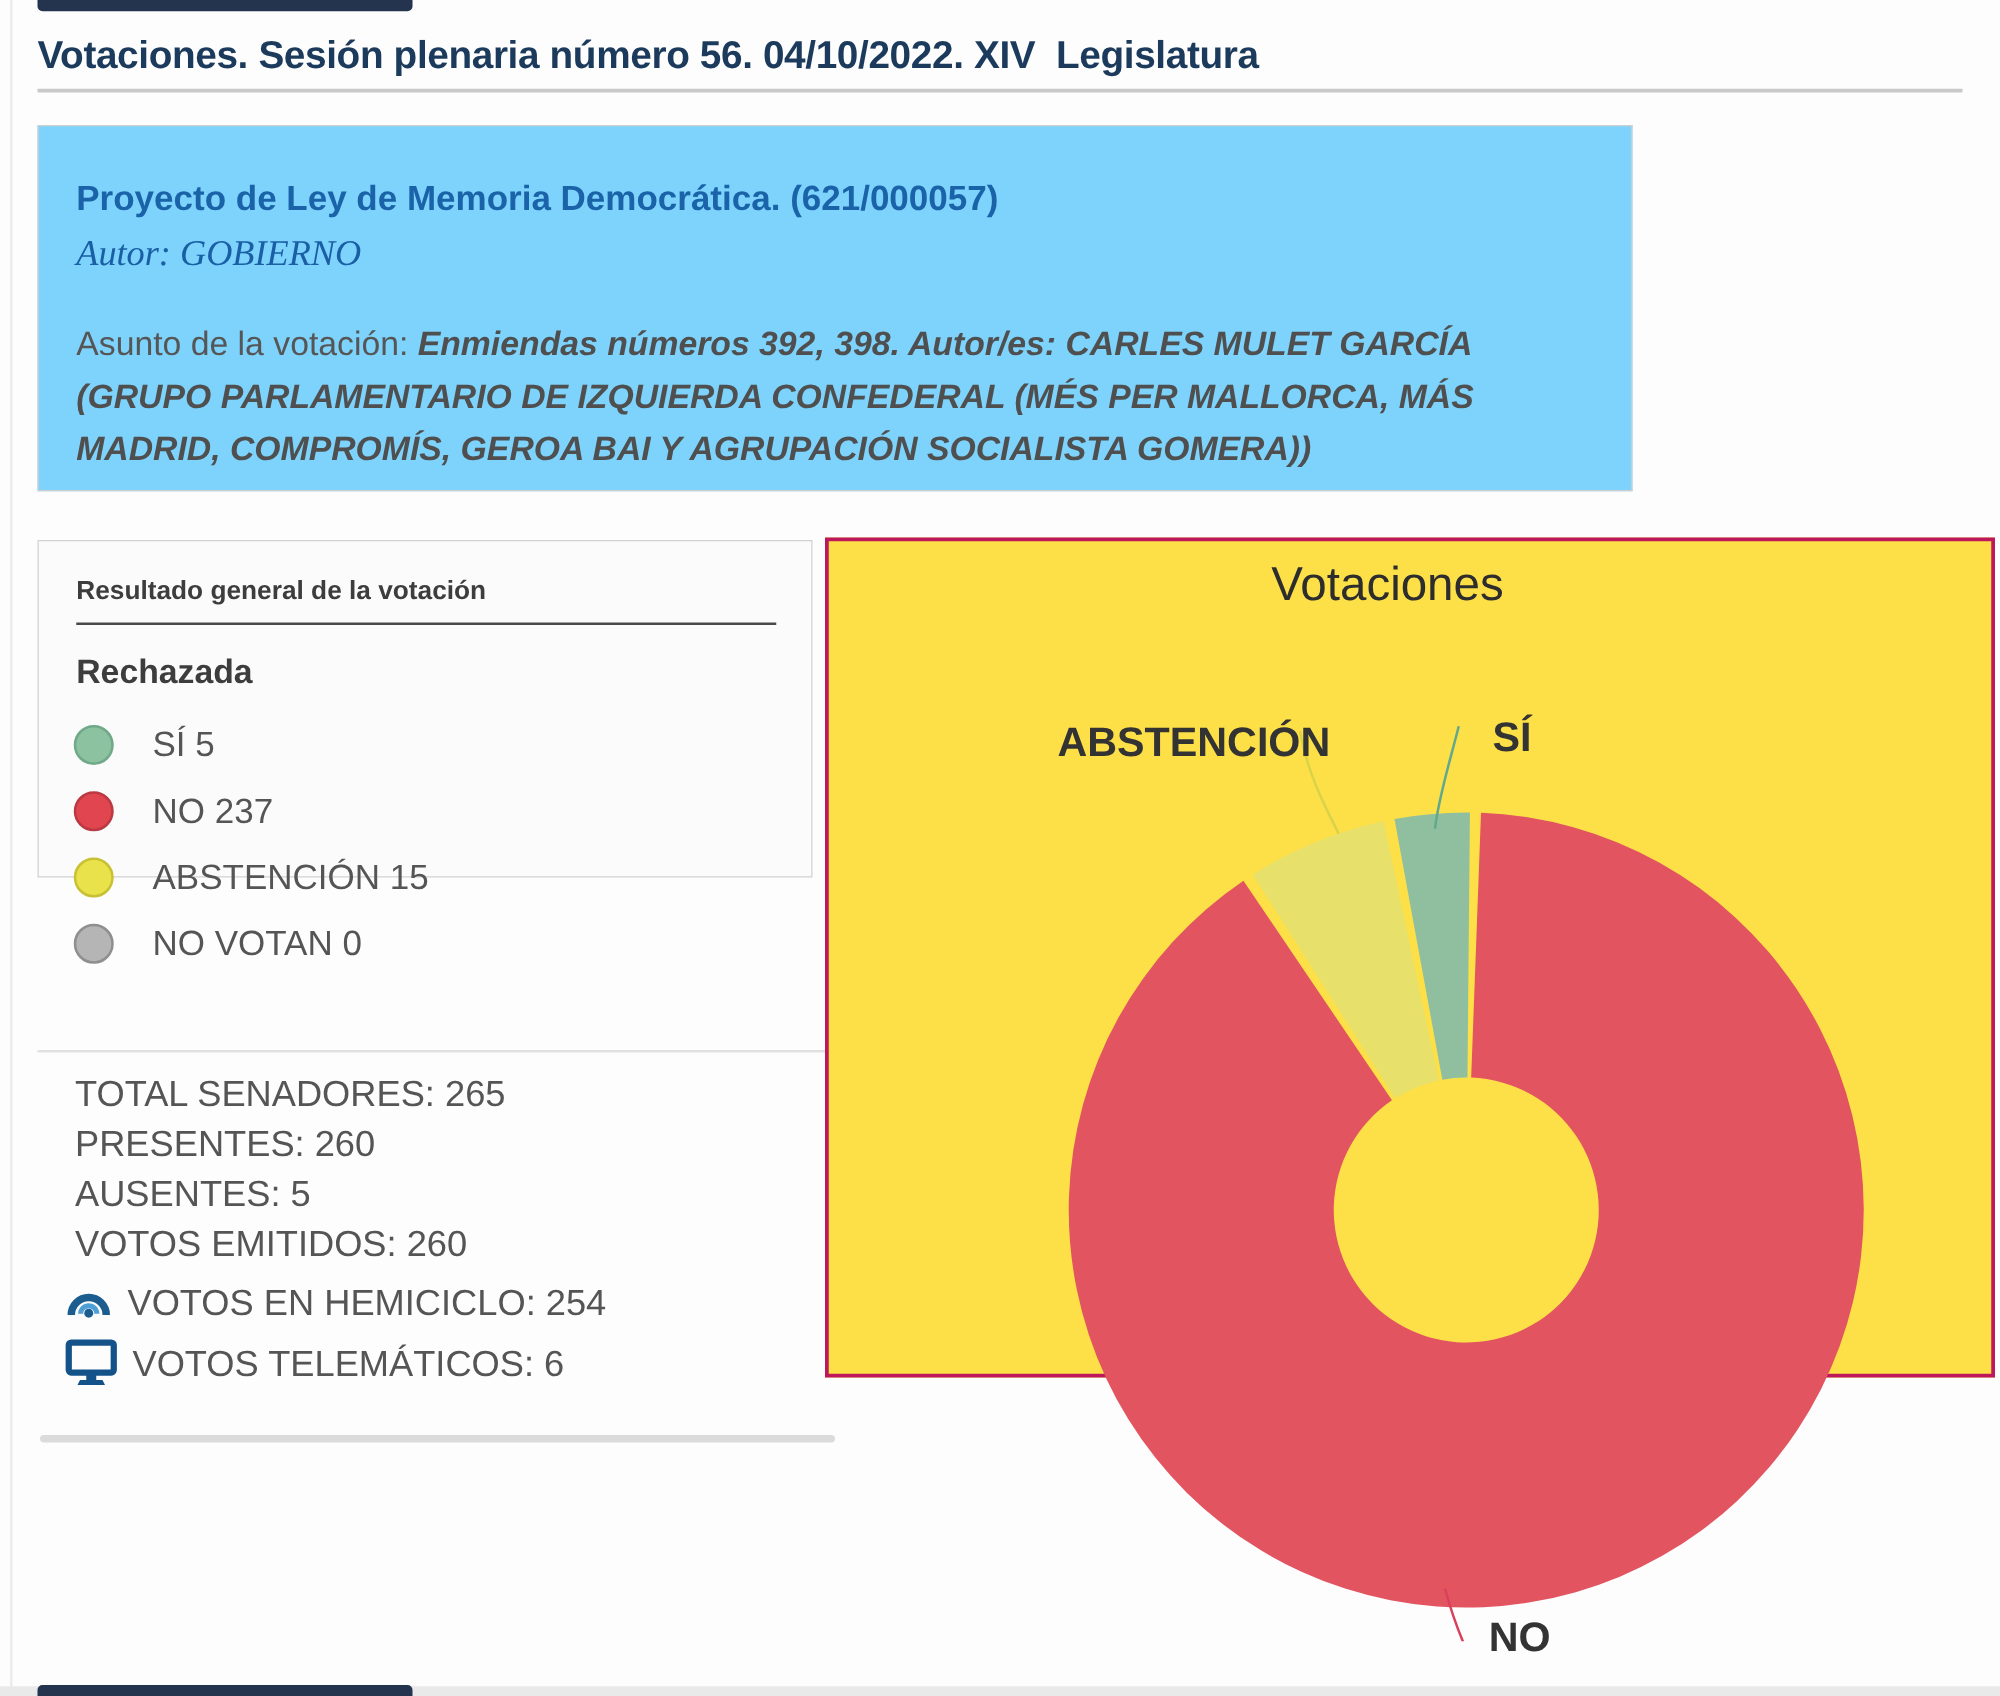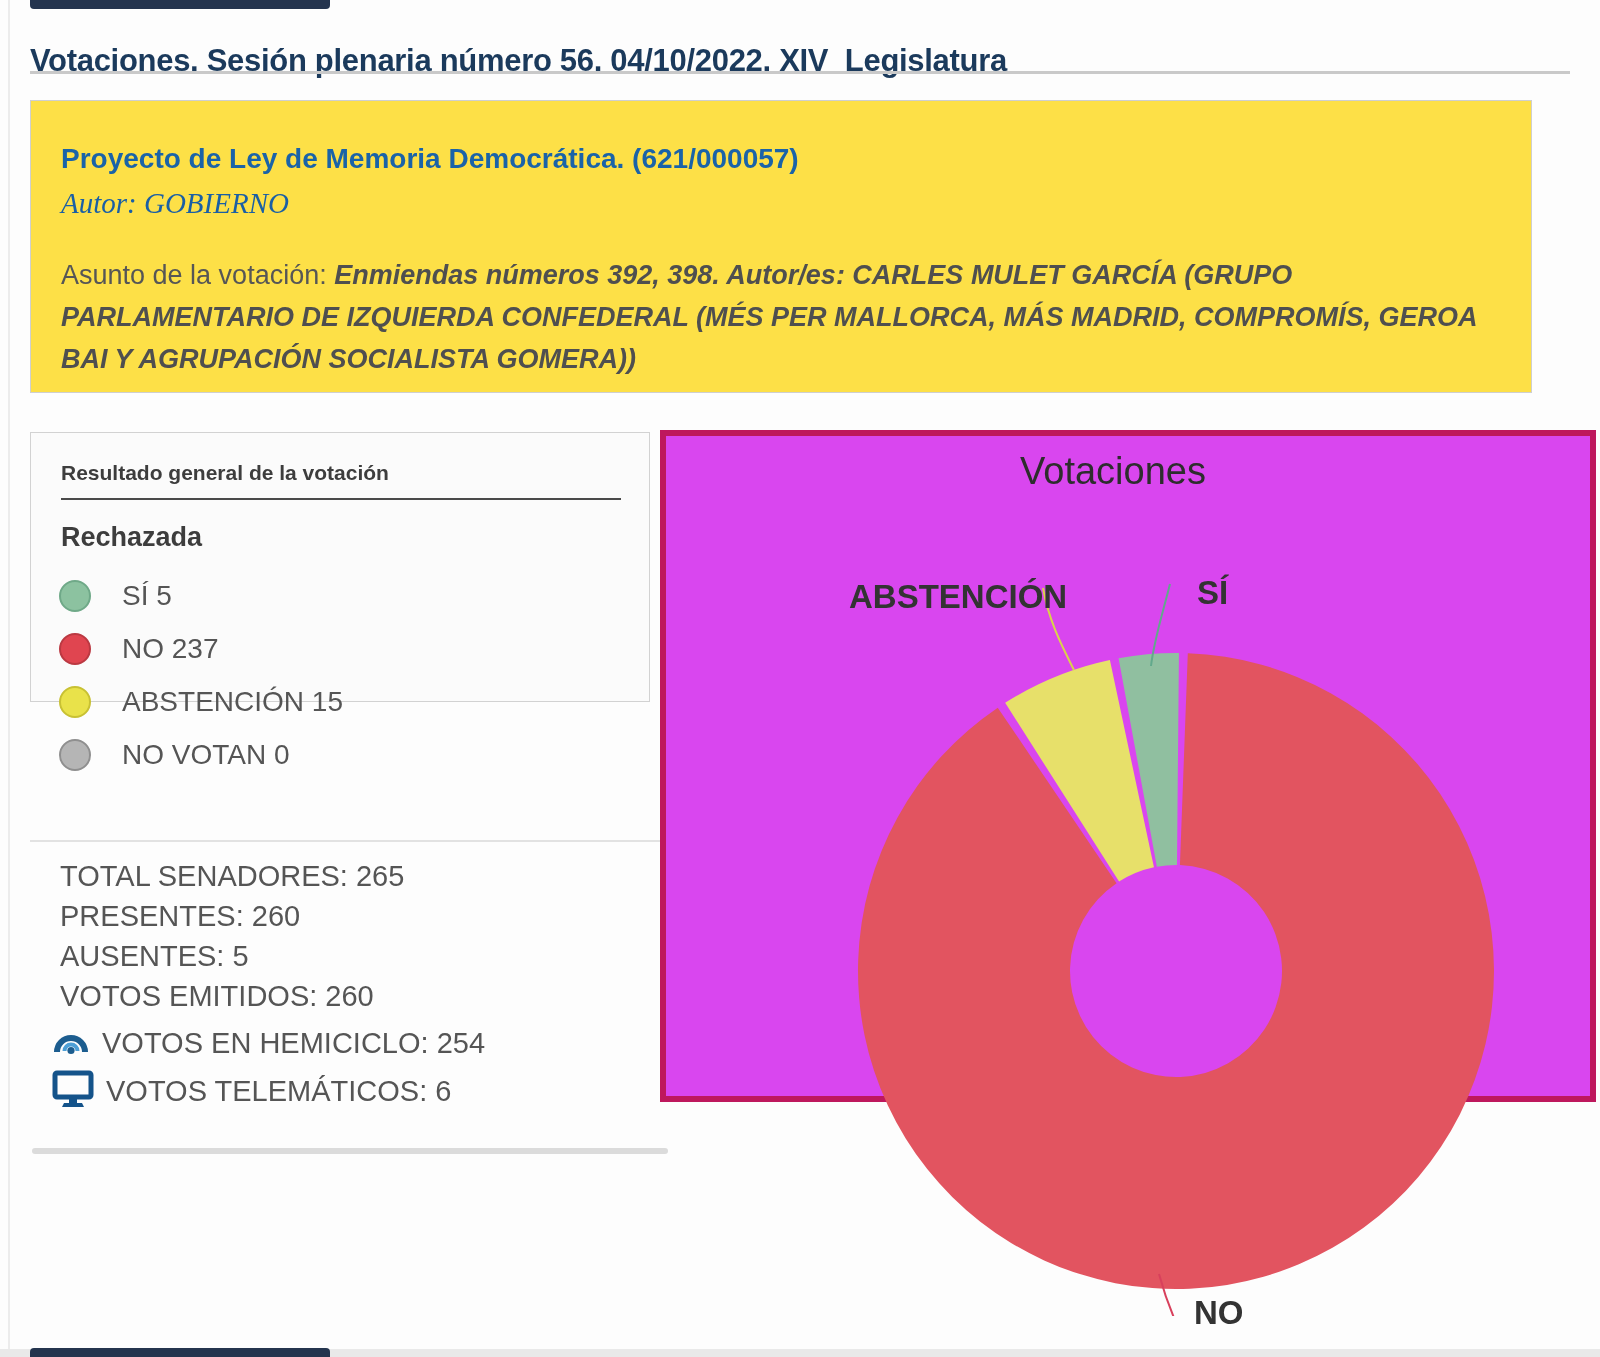--- a/index.html
+++ b/index.html
@@ -6,29 +6,29 @@
   body{
     width:1600px;height:1357px;position:relative;overflow:hidden;
     background:#fdfdfd;font-family:"Liberation Sans", sans-serif;
   }
   .left-edge{position:absolute;left:8px;top:0;bottom:0;width:2px;background:#ececec;}
   .top-dark-bar{position:absolute;left:30px;top:0;width:300px;height:9px;background:#24344e;border-radius:0 0 4px 4px;}
   .bottom-strip{position:absolute;left:0;bottom:0;width:1600px;height:8px;background:#e9e9e9;}
   .bottom-dark-bar{position:absolute;left:30px;bottom:0;width:300px;height:9px;background:#24344e;border-radius:4px 4px 0 0;}
 
   .page-title{
-    position:absolute;left:30px;top:43px;width:1540px;
+    position:absolute;left:30px;top:26px;width:1540px;
     font-size:31px;font-weight:bold;color:#1b3a5c;letter-spacing:-0.3px;
     white-space:pre-wrap;
   }
   .title-rule{position:absolute;left:30px;top:71px;width:1540px;height:3px;background:#c9c9c9;}
 
   .bill-box{
-    position:absolute;left:30px;top:100px;width:1502px;height:293px;
-    border:1px solid #cfcfcf;background:#fde047;box-sizing:border-box;
+    position:absolute;left:30px;top:100px;width:1276px;height:293px;
+    border:1px solid #cfcfcf;background:#7dd3fc;box-sizing:border-box;
   }
   .bill-title{margin:42px 50px 0 30px;font-size:28px;font-weight:bold;color:#1a63a8;}
   .bill-author{margin:12px 50px 0 30px;font-family:"Liberation Serif", serif;font-style:italic;font-size:29px;color:#1a5fa5;}
   .bill-subject{margin:34px 48px 0 30px;font-size:27px;line-height:42px;color:#565656;}
   .bill-subject .subject-label{font-weight:normal;font-style:normal;}
   .bill-subject .subject-text{font-weight:bold;font-style:italic;color:#4f4f4f;}
 
   .result-panel{
     position:absolute;left:30px;top:432px;width:620px;height:270px;
     border:1px solid #d2d2d2;background:#fbfbfb;box-sizing:border-box;
@@ -42,21 +42,21 @@
   .legend-label{margin-left:31px;font-size:28px;color:#555555;}
 
   .totals{position:absolute;left:30px;top:840px;width:632px;border-top:2px solid #e2e2e2;padding-top:14px;}
   .totals-line{margin:0 0 0 30px;font-size:29px;color:#555555;line-height:40px;}
   .icon-row{display:flex;align-items:center;margin:8px 0 0 22px;}
   .icon-row .row-text{margin-left:12px;font-size:29px;color:#555555;}
   .totals-bottom-bar{position:absolute;left:32px;top:1148px;width:636px;height:6px;background:#dbdbdb;border-radius:3px;}
 
   .chart-box{
     position:absolute;left:660px;top:430px;width:936px;height:672px;
-    border:6px solid #be185d;background:#d946ef;box-sizing:border-box;
+    border:3px solid #be185d;background:#fde047;box-sizing:border-box;
   }
   .chart-title{
     position:absolute;left:447px;top:14px;transform:translateX(-50%);
     font-size:38px;color:#2d2d2d;white-space:nowrap;
   }
   .chart-svg{position:absolute;left:0;top:0;}
   .callout{position:absolute;font-size:33px;font-weight:bold;color:#333333;white-space:nowrap;}
   .callout-abstencion{left:183px;top:142px;}
   .callout-si{left:531px;top:138px;text-align:right;}
   .callout-no{left:528px;top:858px;}

